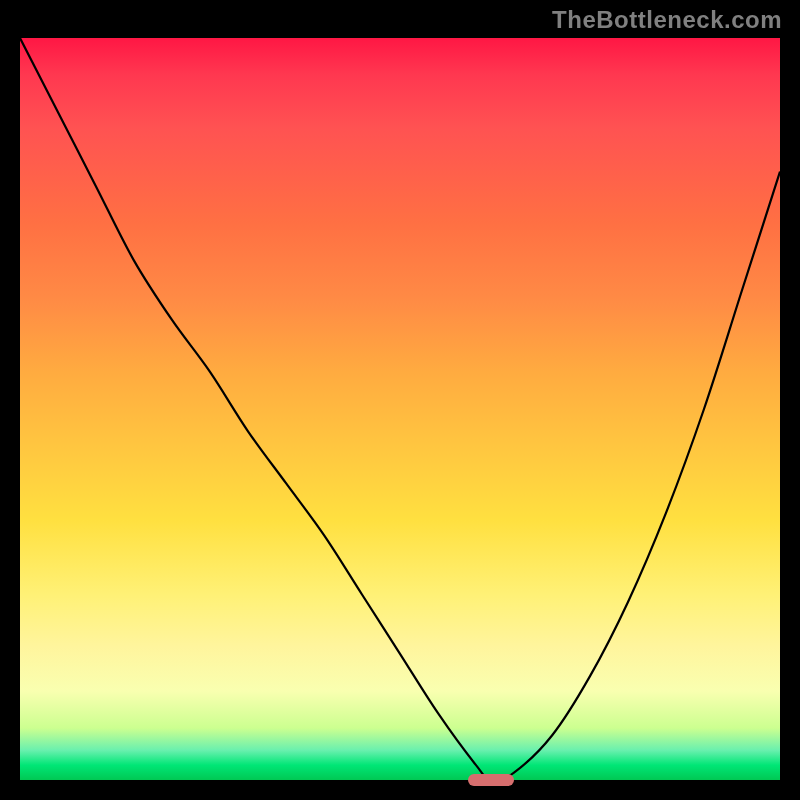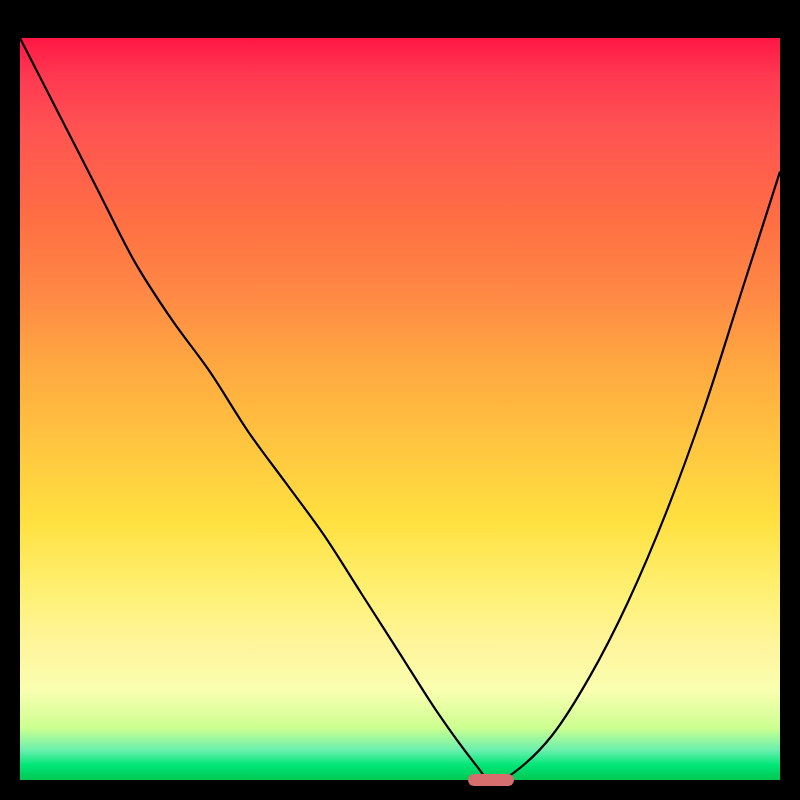--- a/index.html
+++ b/index.html
@@ -60,18 +60,19 @@
   .marker {
     position: absolute;
     background: #d66e6e;
     border-radius: 6px;
   }
 </style>
 </head>
 <body>
 
 <div class="chart-container">
+  <div class="watermark">TheBottleneck.com</div>
   <div class="plot-area"></div>
   <svg class="curve-svg" viewBox="0 0 760 742" preserveAspectRatio="none">
     <path id="curve-path" d="M 0.00 0.00 C 6.33 12.37, 25.33 49.47, 38.00 74.20 C 50.67 98.93, 63.33 123.67, 76.00 148.40 C 88.67 173.13, 101.33 200.34, 114.00 222.60 C 126.67 244.86, 139.33 263.41, 152.00 281.96 C 164.67 300.51, 177.33 315.35, 190.00 333.90 C 202.67 352.45, 215.33 374.71, 228.00 393.26 C 240.67 411.81, 253.33 427.89, 266.00 445.20 C 278.67 462.51, 291.33 478.59, 304.00 497.14 C 316.67 515.69, 329.33 536.71, 342.00 556.50 C 354.67 576.29, 367.33 596.07, 380.00 615.86 C 392.67 635.65, 405.33 656.67, 418.00 675.22 C 430.67 693.77, 447.13 716.03, 456.00 727.16 C 464.87 738.29, 464.87 740.76, 471.20 742.00 C 477.53 743.24, 483.87 742.00, 494.00 734.58 C 504.13 727.16, 519.33 713.56, 532.00 697.48 C 544.67 681.40, 557.33 660.38, 570.00 638.12 C 582.67 615.86, 595.33 591.13, 608.00 563.92 C 620.67 536.71, 633.33 507.03, 646.00 474.88 C 658.67 442.73, 671.33 408.10, 684.00 371.00 C 696.67 333.90, 709.33 291.85, 722.00 252.28 C 734.67 212.71, 753.67 153.35, 760.00 133.56" fill="none" stroke="#000000" stroke-width="2.2"></path>
   </svg>
   <div class="marker" id="min-marker" style="left: 468.4px; width: 45.6px; top: 774px; height: 12px;"></div>
 </div>
 
 </body></html>

